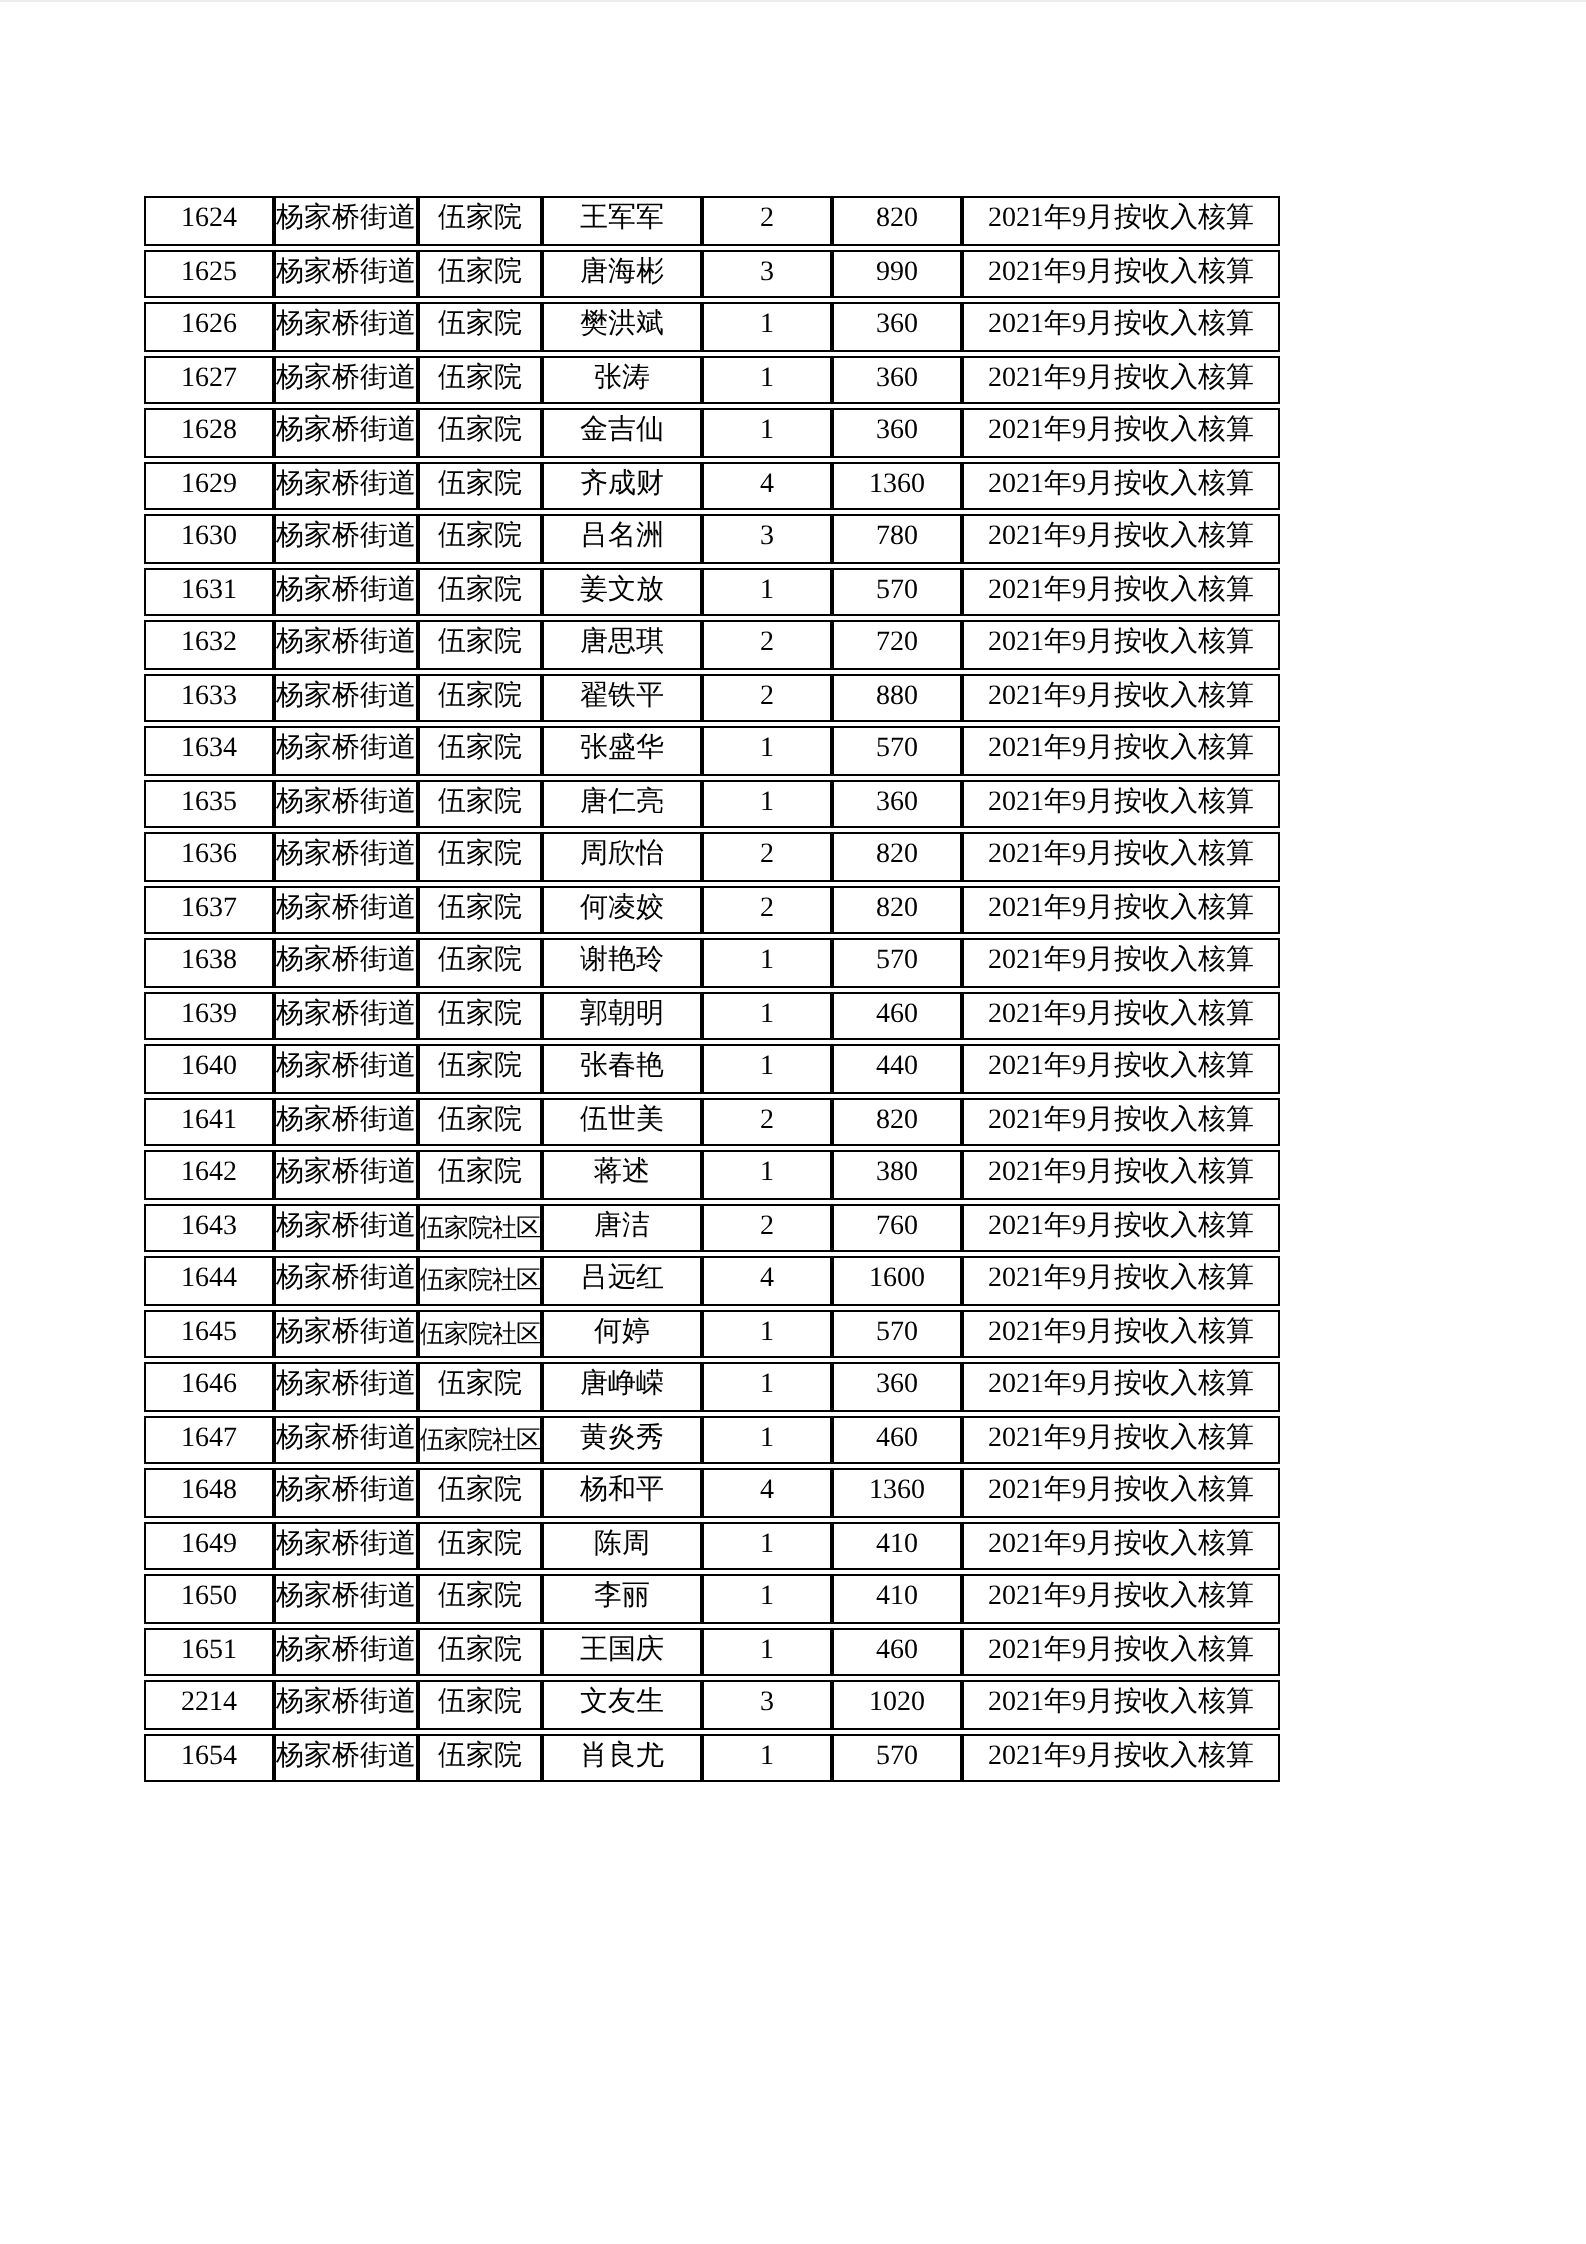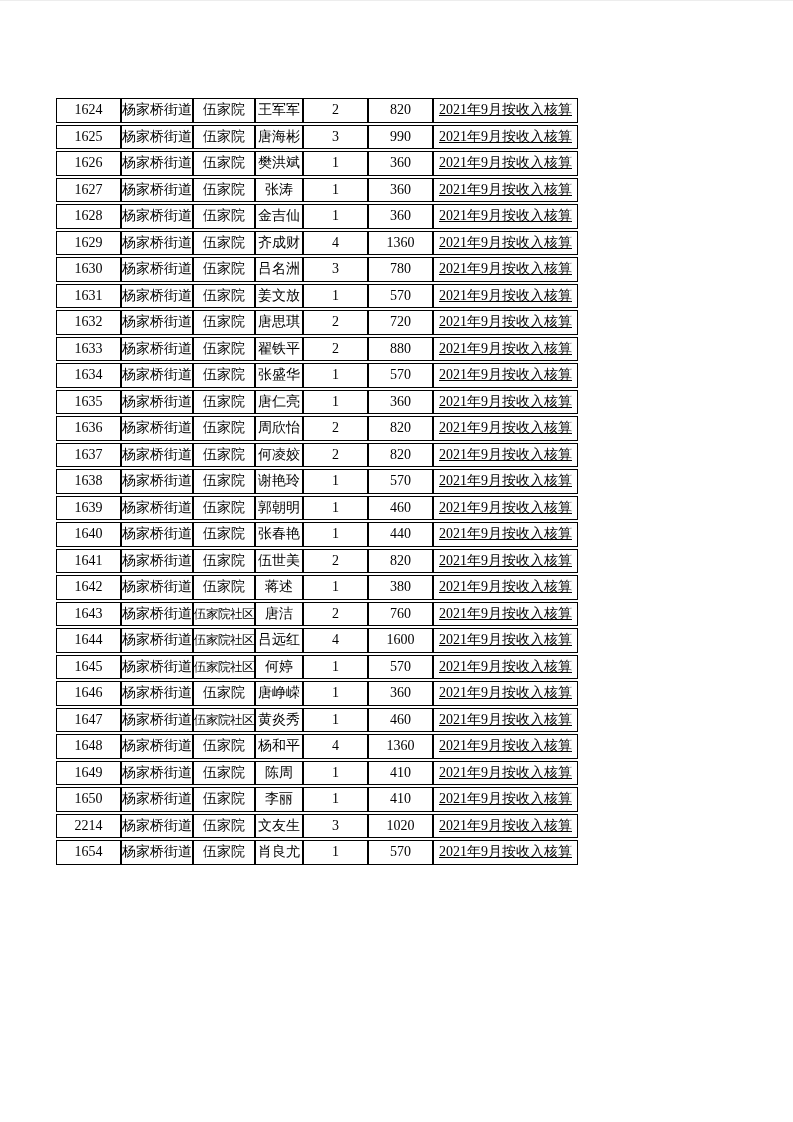--- a/index.html
+++ b/index.html
@@ -11,21 +11,21 @@
     height: 1122px;
     position: relative;
     background: #ffffff;
     color: #000000;
     font-family: "Liberation Serif", "DejaVu Serif", serif;
     border-top: 1px solid #ededed;
     overflow: hidden;
   }
   .sheet-table {
     position: absolute;
-    left: 56px;
+    left: 72px;
     top: 95px;
     border-collapse: separate;
     border-spacing: 0 2px;
     table-layout: fixed;
   }
   .sheet-table td {
     box-sizing: border-box;
     border: 1.5px solid #000000;
     height: 24.5px;
     padding: 0;
@@ -33,24 +33,24 @@
     vertical-align: middle;
     font-size: 14px;
     line-height: 1;
     white-space: nowrap;
     overflow: hidden;
     background: #ffffff;
   }
   .col-serial  { width: 65px; }
   .col-street  { width: 68px; }
   .col-village { width: 54px; }
-  .col-name    { width: 48px; }
+  .col-name    { width: 80px; }
   .col-persons { width: 65px; }
   .col-amount  { width: 65px; }
-  .col-note    { width: 145px; font-size: 13px; text-decoration: underline; }
+  .col-note    { width: 159px; font-size: 13px; }
   .sheet-table td.tight {
     font-size: 12.5px;
     letter-spacing: -0.5px;
     margin-top: 31px;
   }
 </style>
 </head>
 <body>
 
 <table class="sheet-table">
@@ -301,20 +301,29 @@
       <tr>
     <td class="col-serial">1650</td>
     <td class="col-street">杨家桥街道</td>
     <td class="col-village">伍家院</td>
     <td class="col-name">李丽</td>
     <td class="col-persons">1</td>
     <td class="col-amount">410</td>
     <td class="col-note">2021年9月按收入核算</td>
   </tr>
       <tr>
+    <td class="col-serial">1651</td>
+    <td class="col-street">杨家桥街道</td>
+    <td class="col-village">伍家院</td>
+    <td class="col-name">王国庆</td>
+    <td class="col-persons">1</td>
+    <td class="col-amount">460</td>
+    <td class="col-note">2021年9月按收入核算</td>
+  </tr>
+      <tr>
     <td class="col-serial">2214</td>
     <td class="col-street">杨家桥街道</td>
     <td class="col-village">伍家院</td>
     <td class="col-name">文友生</td>
     <td class="col-persons">3</td>
     <td class="col-amount">1020</td>
     <td class="col-note">2021年9月按收入核算</td>
   </tr>
       <tr>
     <td class="col-serial">1654</td>

